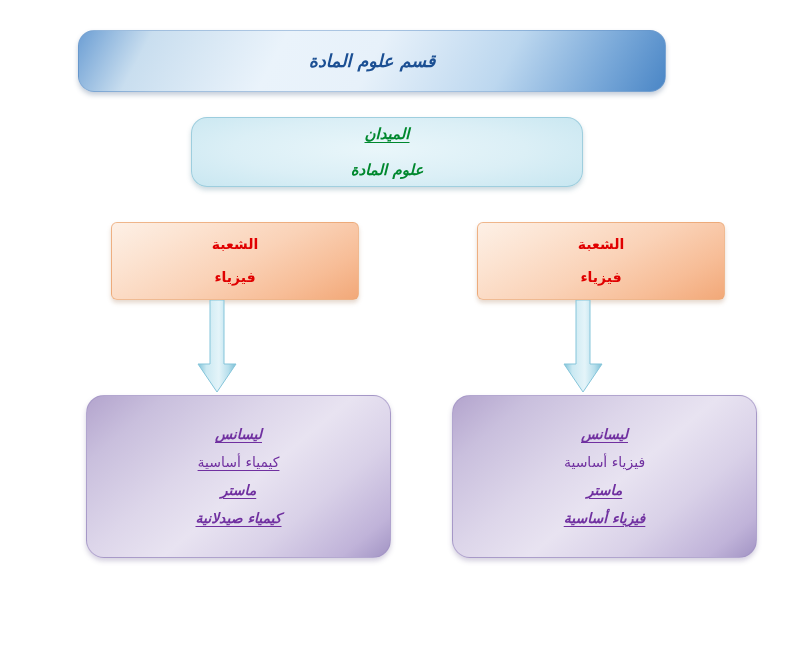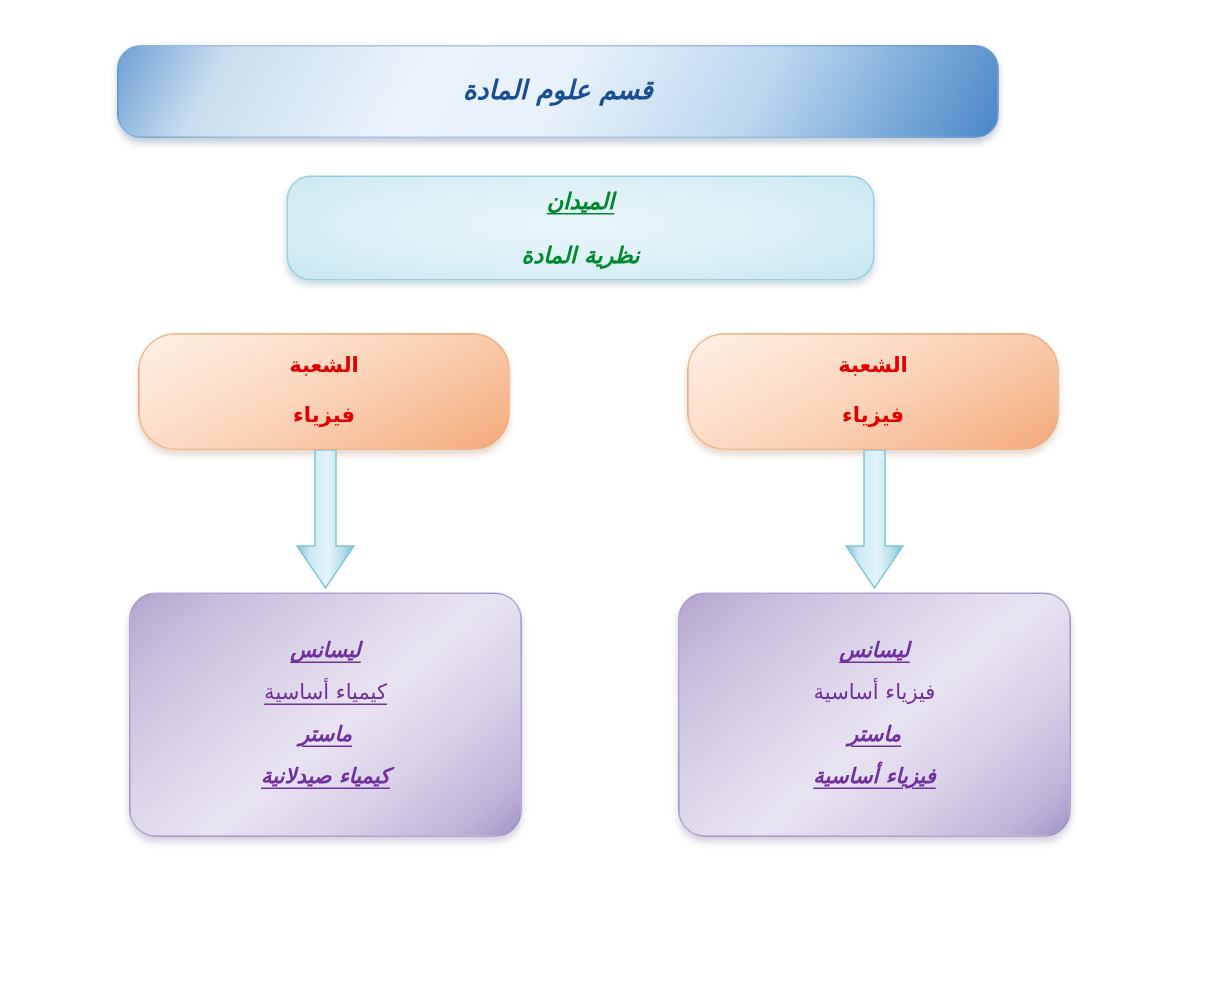--- a/index.html
+++ b/index.html
@@ -91,45 +91,46 @@
     font-size: 15px;
     font-weight: 700;
     font-style: italic;
   }
 
   
   .branch-box {
     top: 222px;
     width: 248px;
     height: 78px;
-    border-radius: 25px;
+    border-radius: 6px;
     background:
       linear-gradient(152deg,
         #fdf0e6 0%,
         #fce3d1 24%,
         #fad2b7 52%,
         #f7bd97 78%,
         #f2a878 100%);
     box-shadow: 0 3px 4px rgba(160,110,70,0.26);
     border: 1px solid rgba(235,170,120,0.75);
     gap: 16px;
+    margin-left: 19px;
   }
   #branch-chem { left: 92px; }
   #branch-phys { left: 458px; }
   .branch-box .line {
     color: #e00000;
     font-size: 14px;
     font-weight: 700;
   }
   .branch-box .line.name { font-size: 14px; }
 
   
   .degree-box {
     top: 395px;
-    width: 262px;
+    width: 305px;
     height: 163px;
     border-radius: 18px;
     background:
       linear-gradient(140deg,
         #b3a4cd 0%,
         #c9bfdd 16%,
         #ddd6ea 38%,
         #e8e3f1 54%,
         #d9d1e8 72%,
         #c0b3d9 90%,
@@ -166,21 +167,21 @@
 <body>
 
 <div id="canvas">
 
   <div class="node" id="title-box">
     <div class="line">قسم علوم المادة</div>
   </div>
 
   <div class="node" id="field-box">
     <div class="line u">الميدان</div>
-    <div class="line">نظرية المادة</div>
+    <div class="line">علوم المادة</div>
   </div>
 
   <div class="node branch-box" id="branch-chem">
     <div class="line">الشعبة</div>
     <div class="line name">فيزياء</div>
   </div>
 
   <div class="node branch-box" id="branch-phys">
     <div class="line">الشعبة</div>
     <div class="line name">فيزياء</div>

